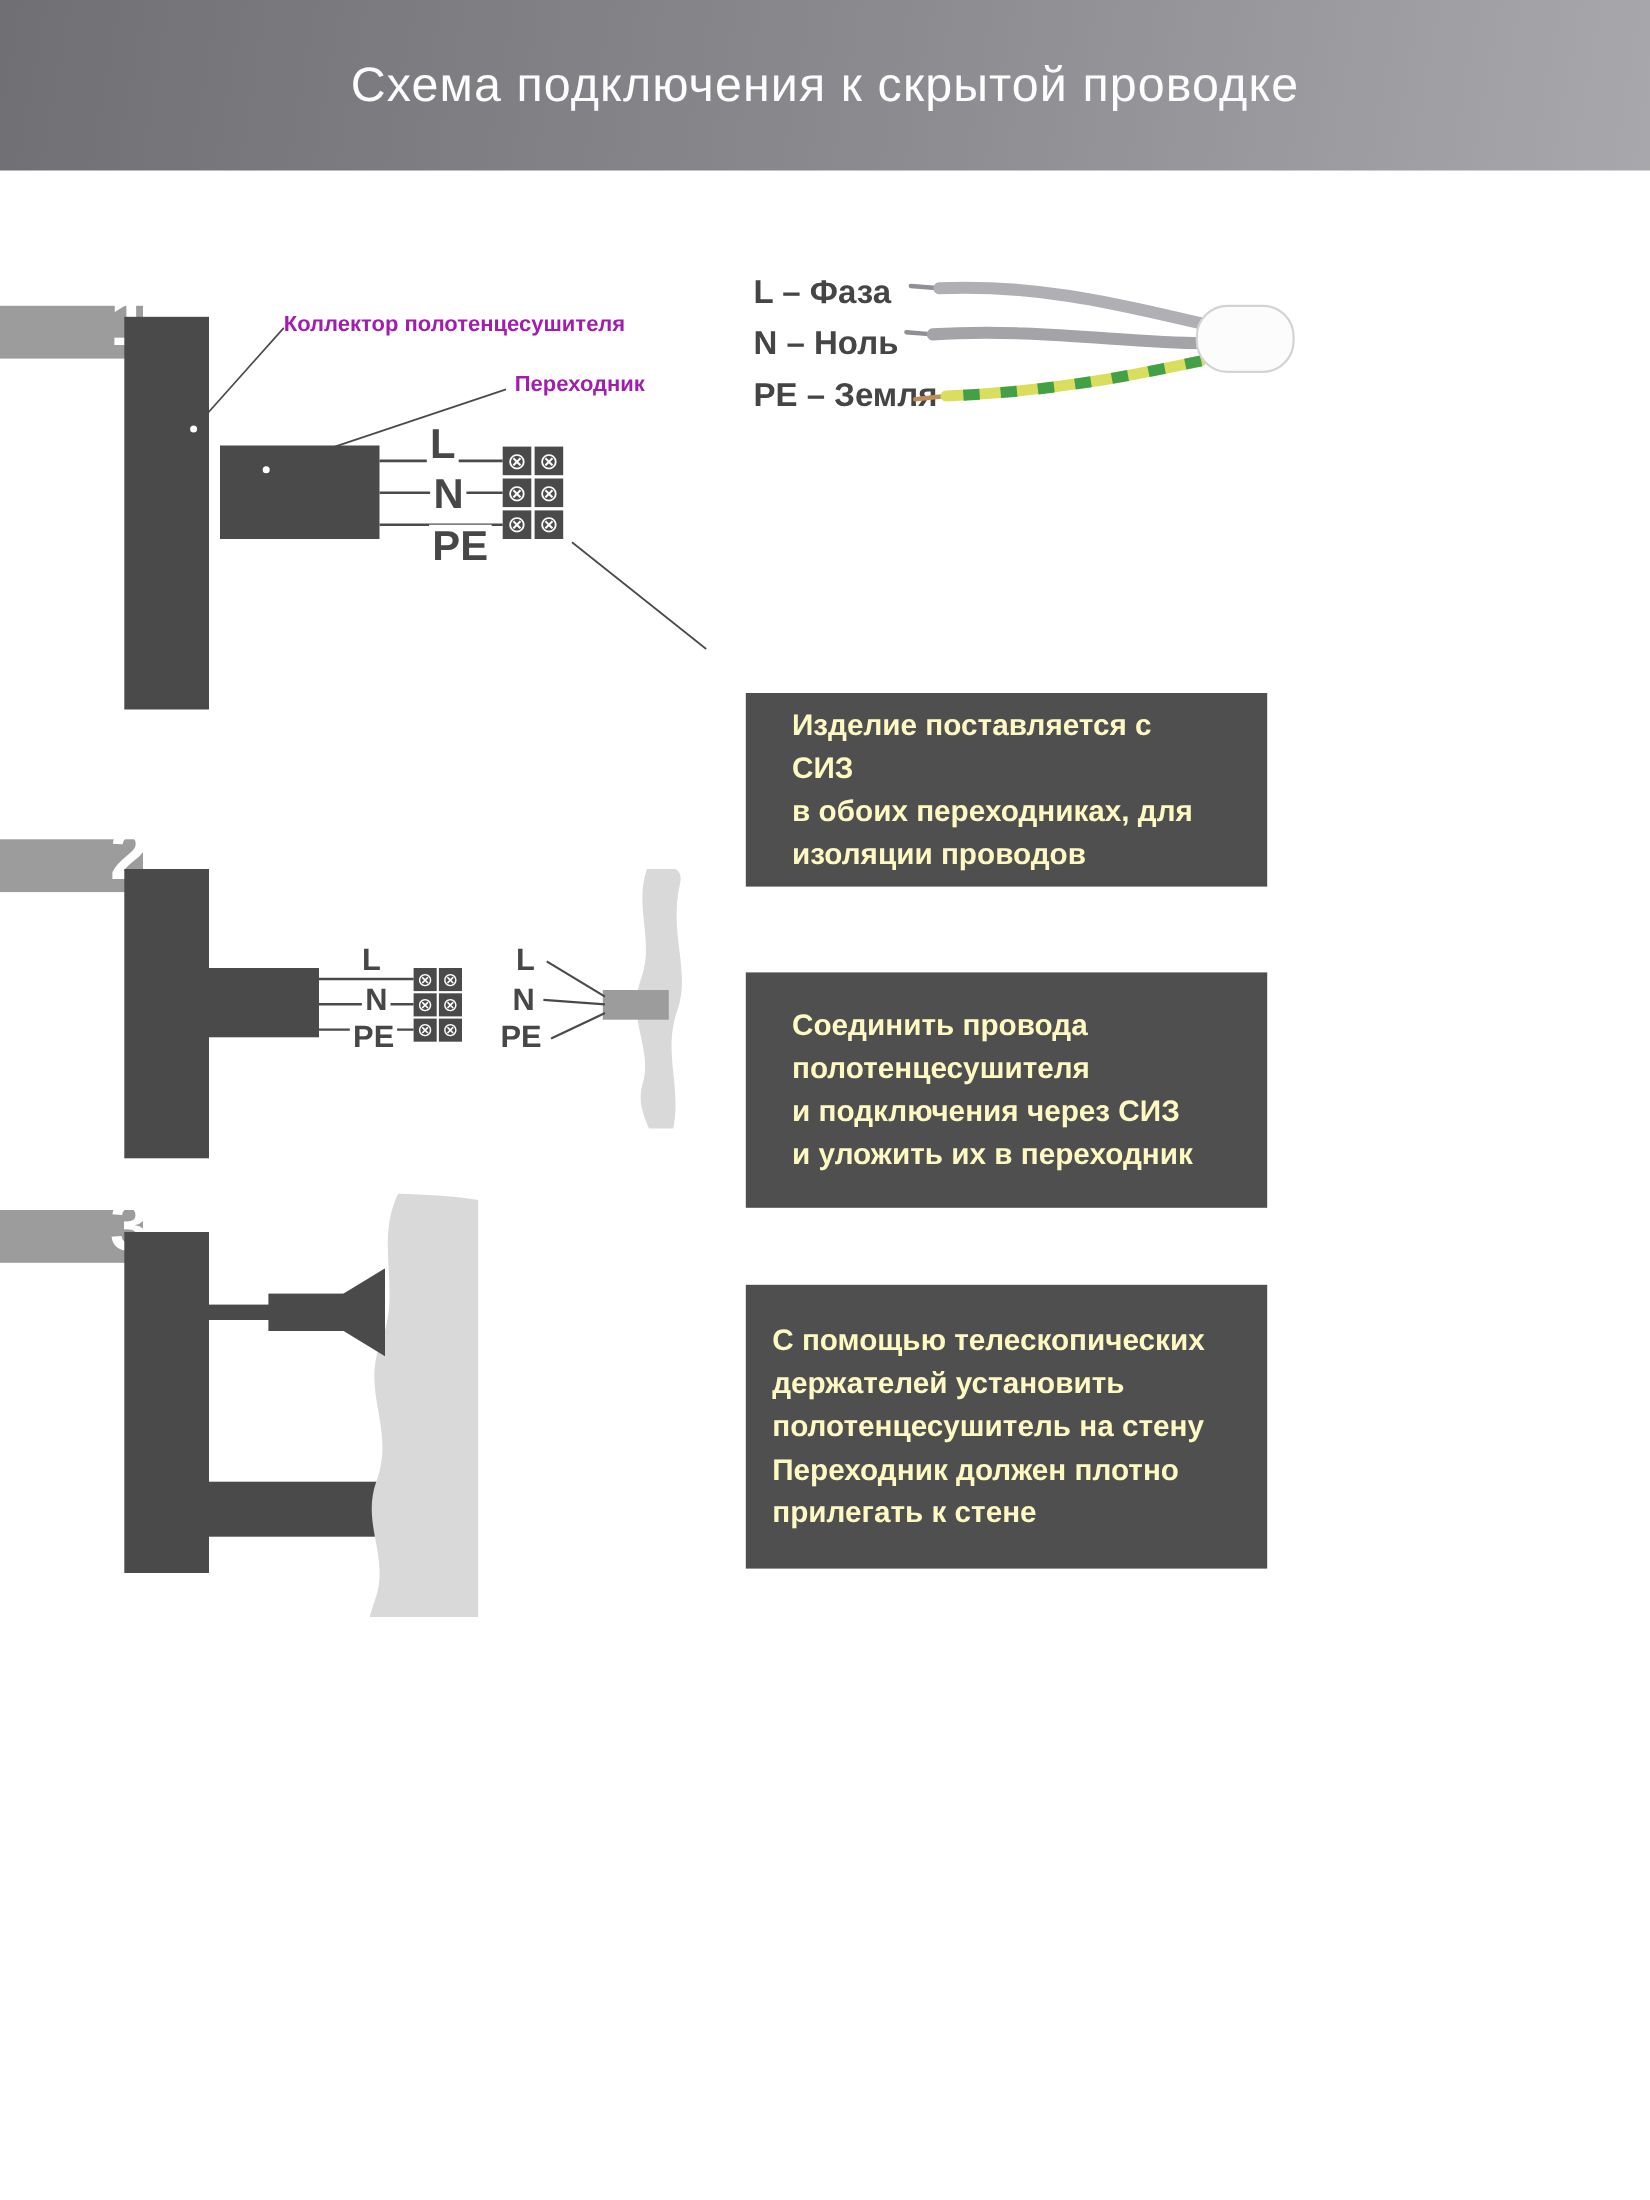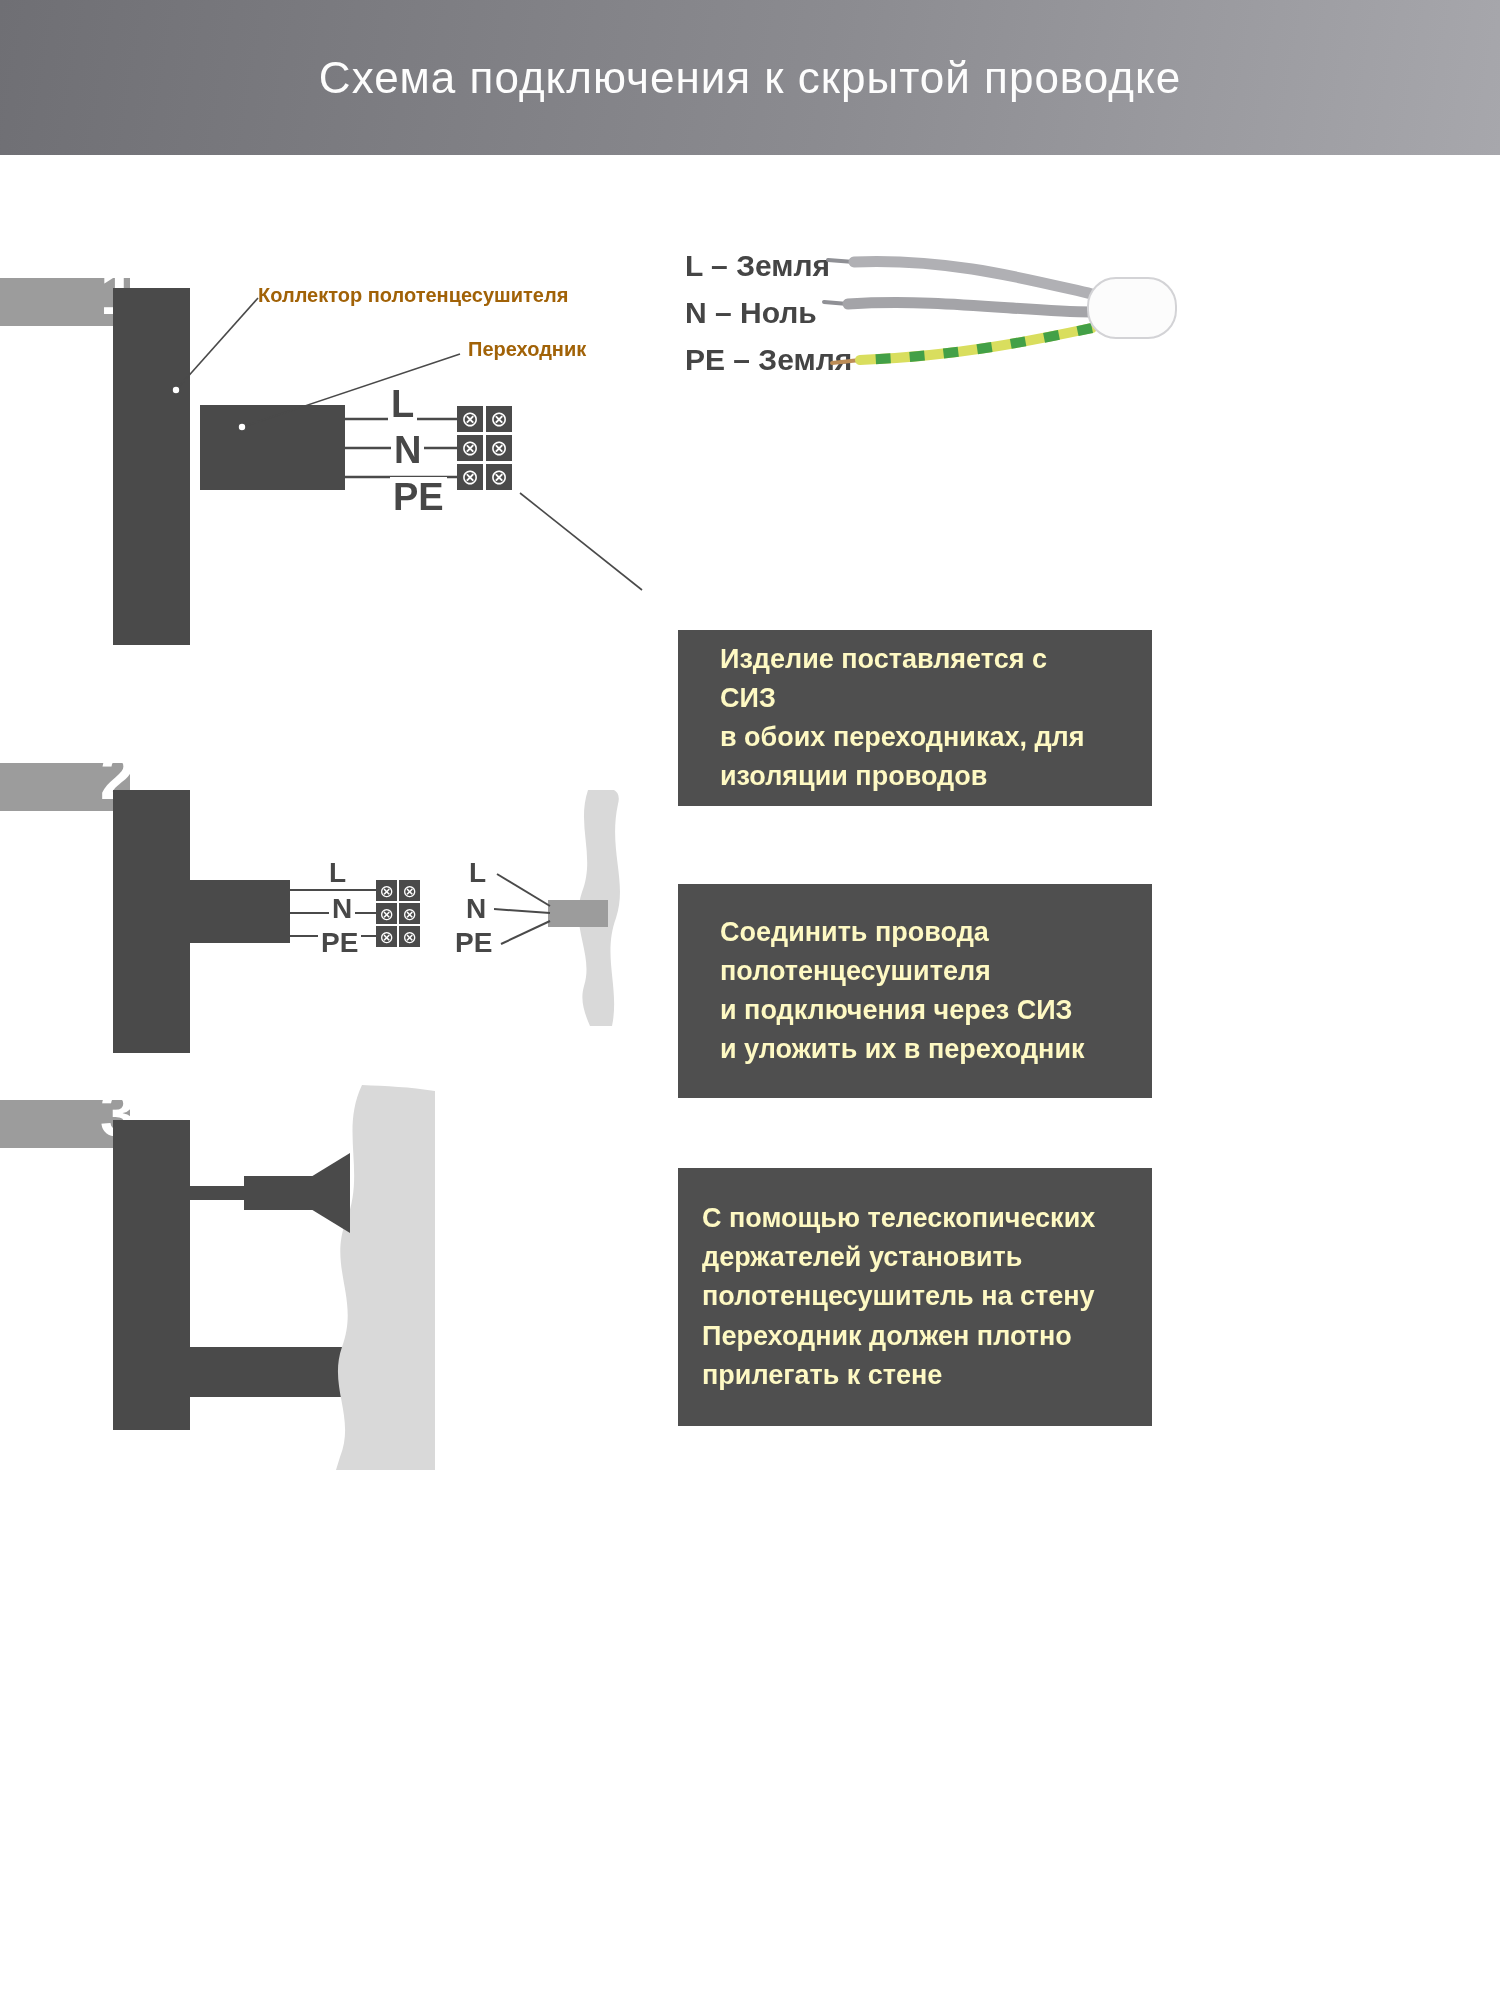--- a/index.html
+++ b/index.html
@@ -18,21 +18,21 @@
   .step-num{left:100px;color:#ffffff;font-size:64px;font-weight:700;line-height:1;z-index:3;}
 
   
   .bar{background:#4a4a4a;z-index:3;}
   .adapter{background:#4a4a4a;z-index:3;}
   .bracket{background:#4a4a4a;z-index:1;}
   .holder{background:#4a4a4a;z-index:3;}
   .cone{background:#4a4a4a;z-index:3;clip-path:polygon(0% 29%,100% 0%,100% 100%,0% 71%);}
 
   
-  .lbl{color:#a16207;font-size:20px;font-weight:700;z-index:5;line-height:1.25;white-space:pre-line;}
+  .lbl{color:#a21caf;font-size:20px;font-weight:700;z-index:5;line-height:1.25;white-space:pre-line;}
   .letter{color:#474747;font-weight:700;background:#ffffff;line-height:1;padding:1px 3px;z-index:5;}
   .letter-lg{font-size:38px;}
   .letter-sm{font-size:28px;}
   .legend-item{color:#454545;font-size:30px;font-weight:700;z-index:2;line-height:1.2;}
 
   
   .terms{display:flex;flex-direction:column;gap:3px;z-index:5;}
   .term-row{display:flex;gap:3px;}
   .term{width:26px;height:26px;background:#4a4a4a;color:#fff;display:flex;align-items:center;
         justify-content:center;font-size:21px;font-family:"DejaVu Sans",sans-serif;}
@@ -53,21 +53,21 @@
 </style>
 </head>
 <body>
 
 <div class="canvas">
 
   <div class="abs header">
     <div class="title">Схема подключения к скрытой проводке</div>
   </div>
 
-  <div class="abs legend-item" style="left:685px;top:248px;">L – Земля</div>
+  <div class="abs legend-item" style="left:685px;top:248px;">L – Фаза</div>
   <div class="abs legend-item" style="left:685px;top:295px;">N – Ноль</div>
   <div class="abs legend-item" style="left:685px;top:342px;">PE – Земля</div>
 
   <svg class="abs" style="left:820px;top:232px;z-index:2;" width="360" height="170" viewBox="0 0 360 170">
     <path d="M34,30 L8,28" stroke="#8f9095" stroke-width="4" fill="none" stroke-linecap="round"></path>
     <path d="M28,72 L4,70" stroke="#8f9095" stroke-width="4" fill="none" stroke-linecap="round"></path>
     <path d="M40,128 L12,131" stroke="#bd8d57" stroke-width="4" fill="none" stroke-linecap="round"></path>
     <path d="M272,62 C210,48 130,26 34,30" stroke="#b0b0b4" stroke-width="11" fill="none" stroke-linecap="round"></path>
     <path d="M272,80 C205,80 120,66 28,72" stroke="#a4a4a8" stroke-width="11" fill="none" stroke-linecap="round"></path>
     <path d="M272,96 C215,108 140,124 40,128" stroke="#d9de5e" stroke-width="10" fill="none" stroke-linecap="round"></path>

